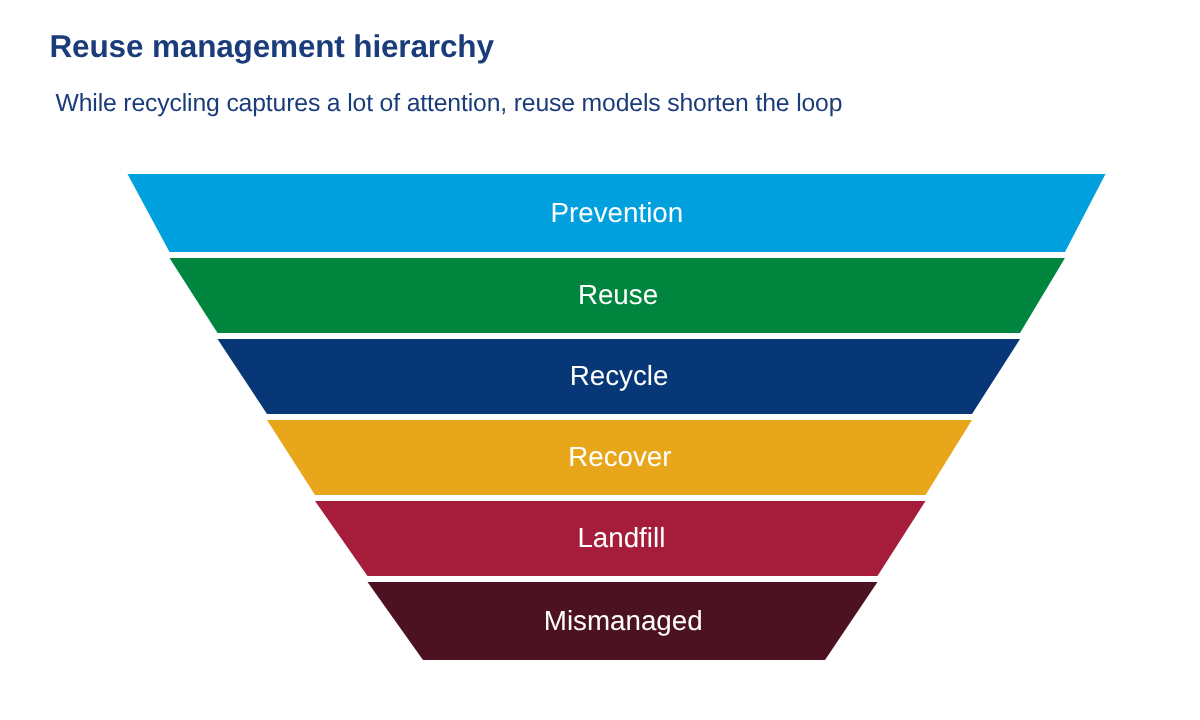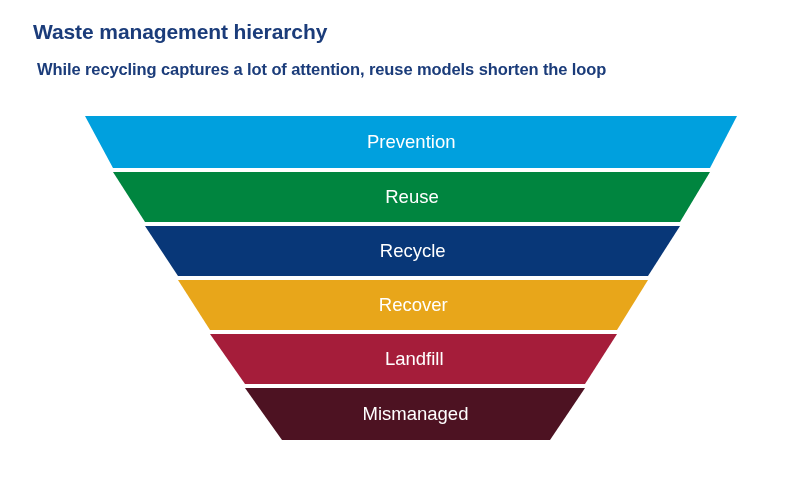--- a/index.html
+++ b/index.html
@@ -43,21 +43,21 @@
     color: #1b3c7a;
     letter-spacing: -0.1px;
     white-space: nowrap;
   }
 
   #chart-subtitle {
     position: absolute;
     left: 37px;
     top: 60px;
     font-size: 16.5px;
-    font-weight: bold;
+    font-weight: normal;
     color: #1b3c7a;
     letter-spacing: -0.1px;
     white-space: nowrap;
   }
 
   
   #funnel-wrap {
     position: absolute;
     left: 0;
     top: 0;
@@ -79,21 +79,21 @@
     text-anchor: middle;
     dominant-baseline: middle;
   }
 </style>
 </head>
 <body>
 
 <div id="slide">
 
   <div id="header">
-    <div id="chart-title">Waste management hierarchy</div>
+    <div id="chart-title">Reuse management hierarchy</div>
     <div id="chart-subtitle">While recycling captures a lot of attention, reuse models shorten the loop</div>
   </div>
 
   <div id="funnel-wrap">
     <svg id="funnel-svg" width="800" height="480" viewBox="0 0 800 480">
       <g id="funnel-stages">
           <polygon points="85,116 737,116 710,168 113,168" fill="#00a0de"></polygon>
           <text x="411.25" y="143" class="funnel-label" fill="#ffffff">Prevention</text>
           <polygon points="113,172 710,172 680,222 145,222" fill="#00853f"></polygon>
           <text x="412" y="198" class="funnel-label" fill="#ffffff">Reuse</text>

